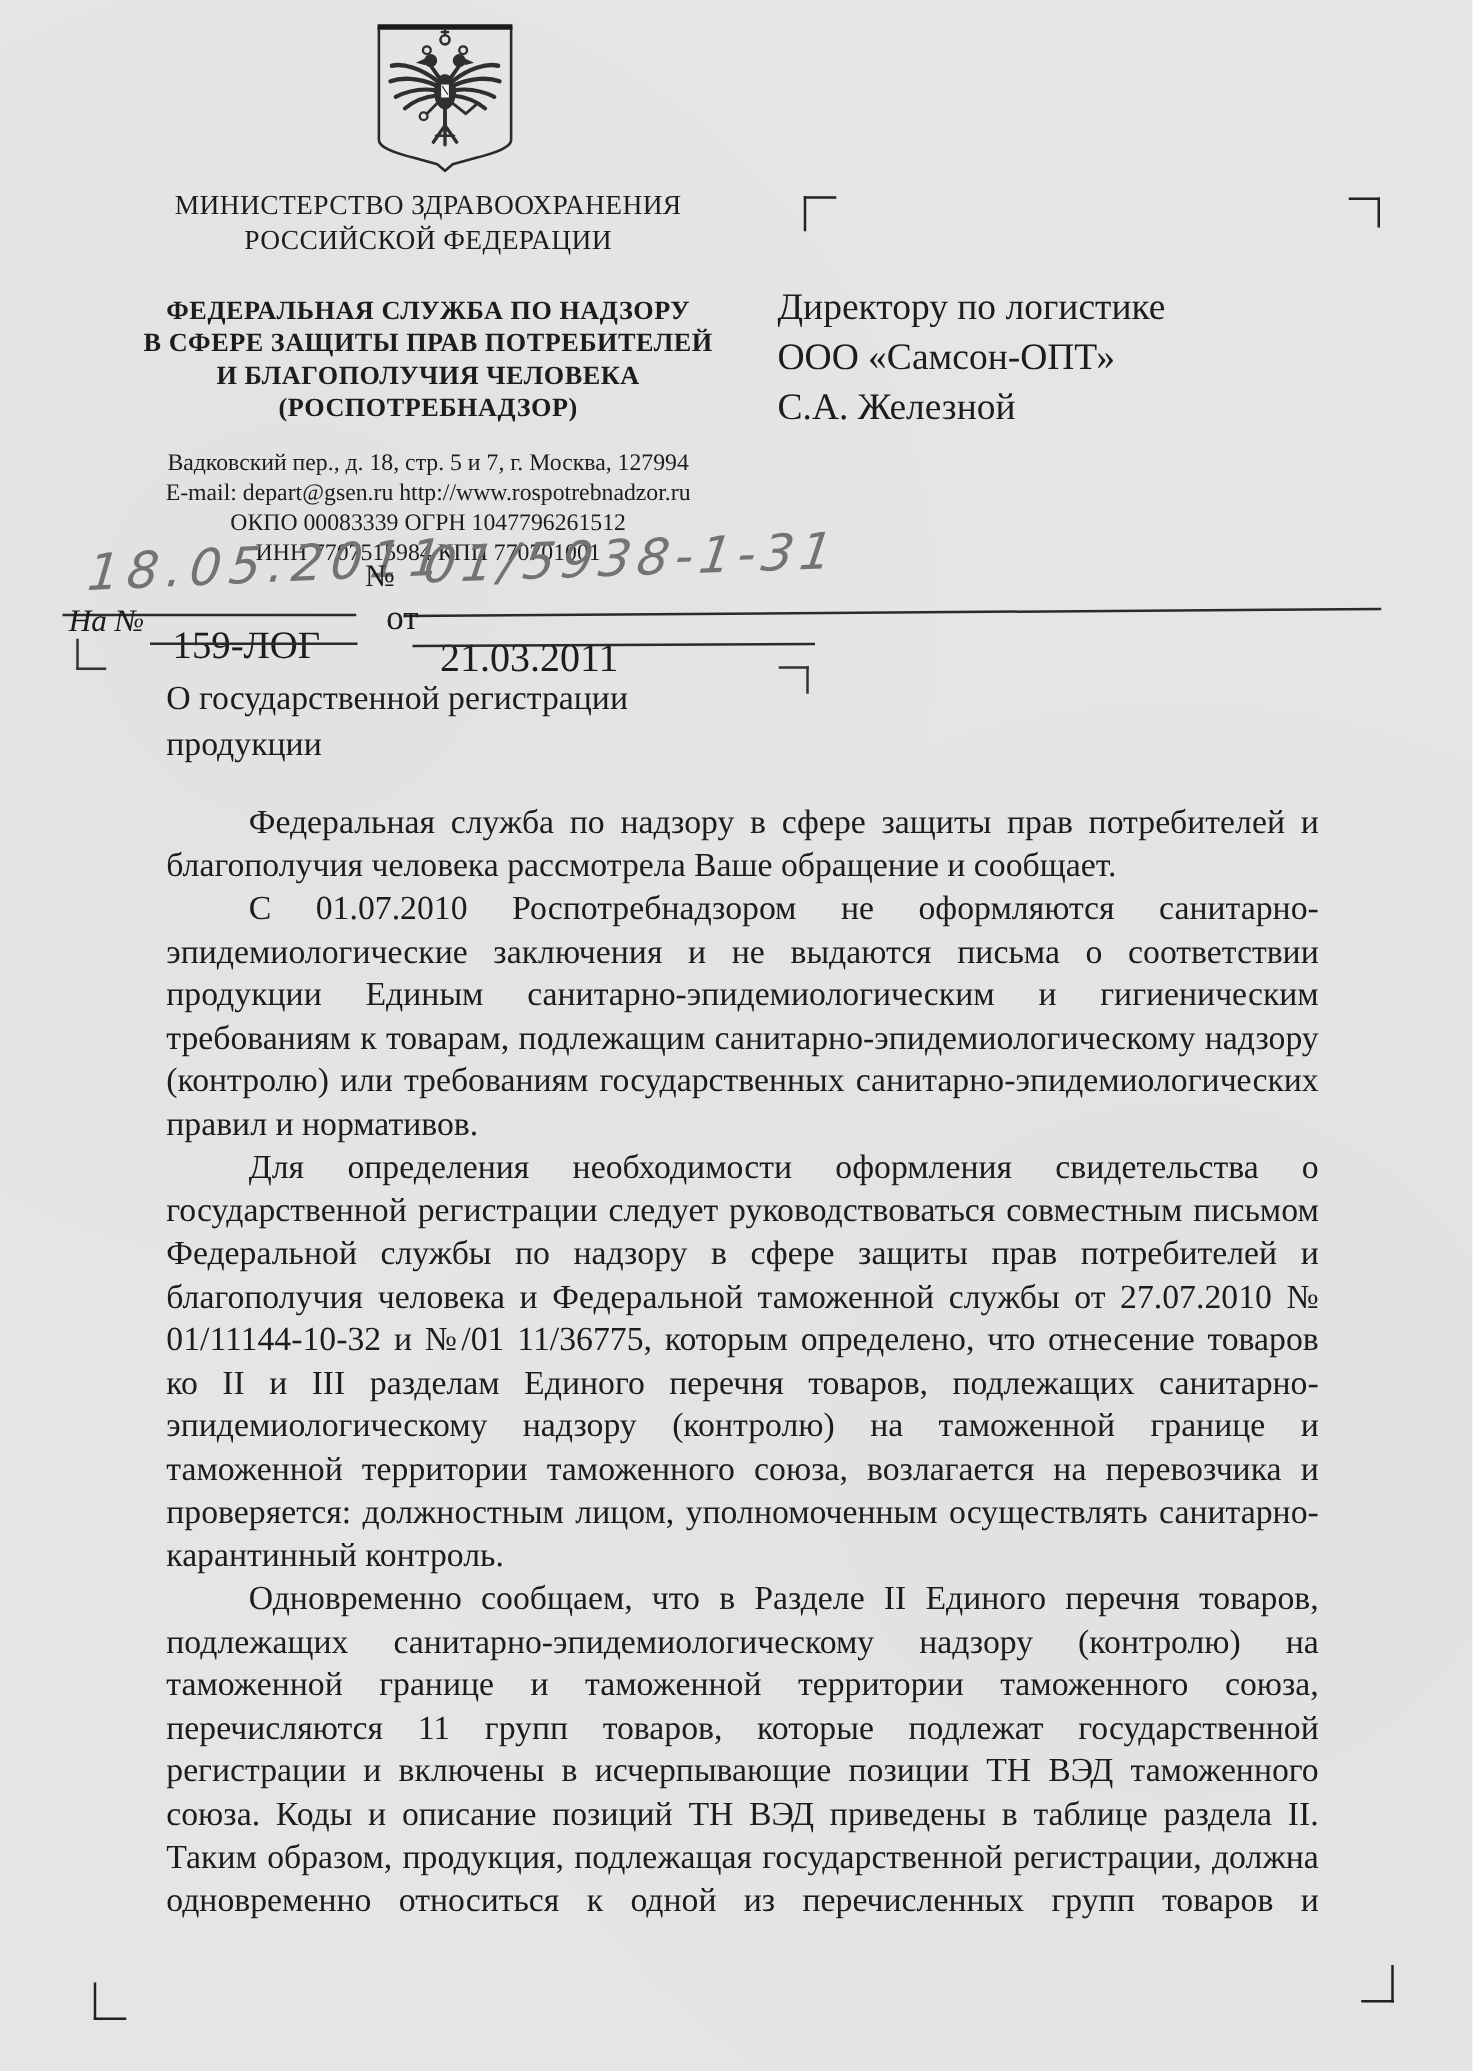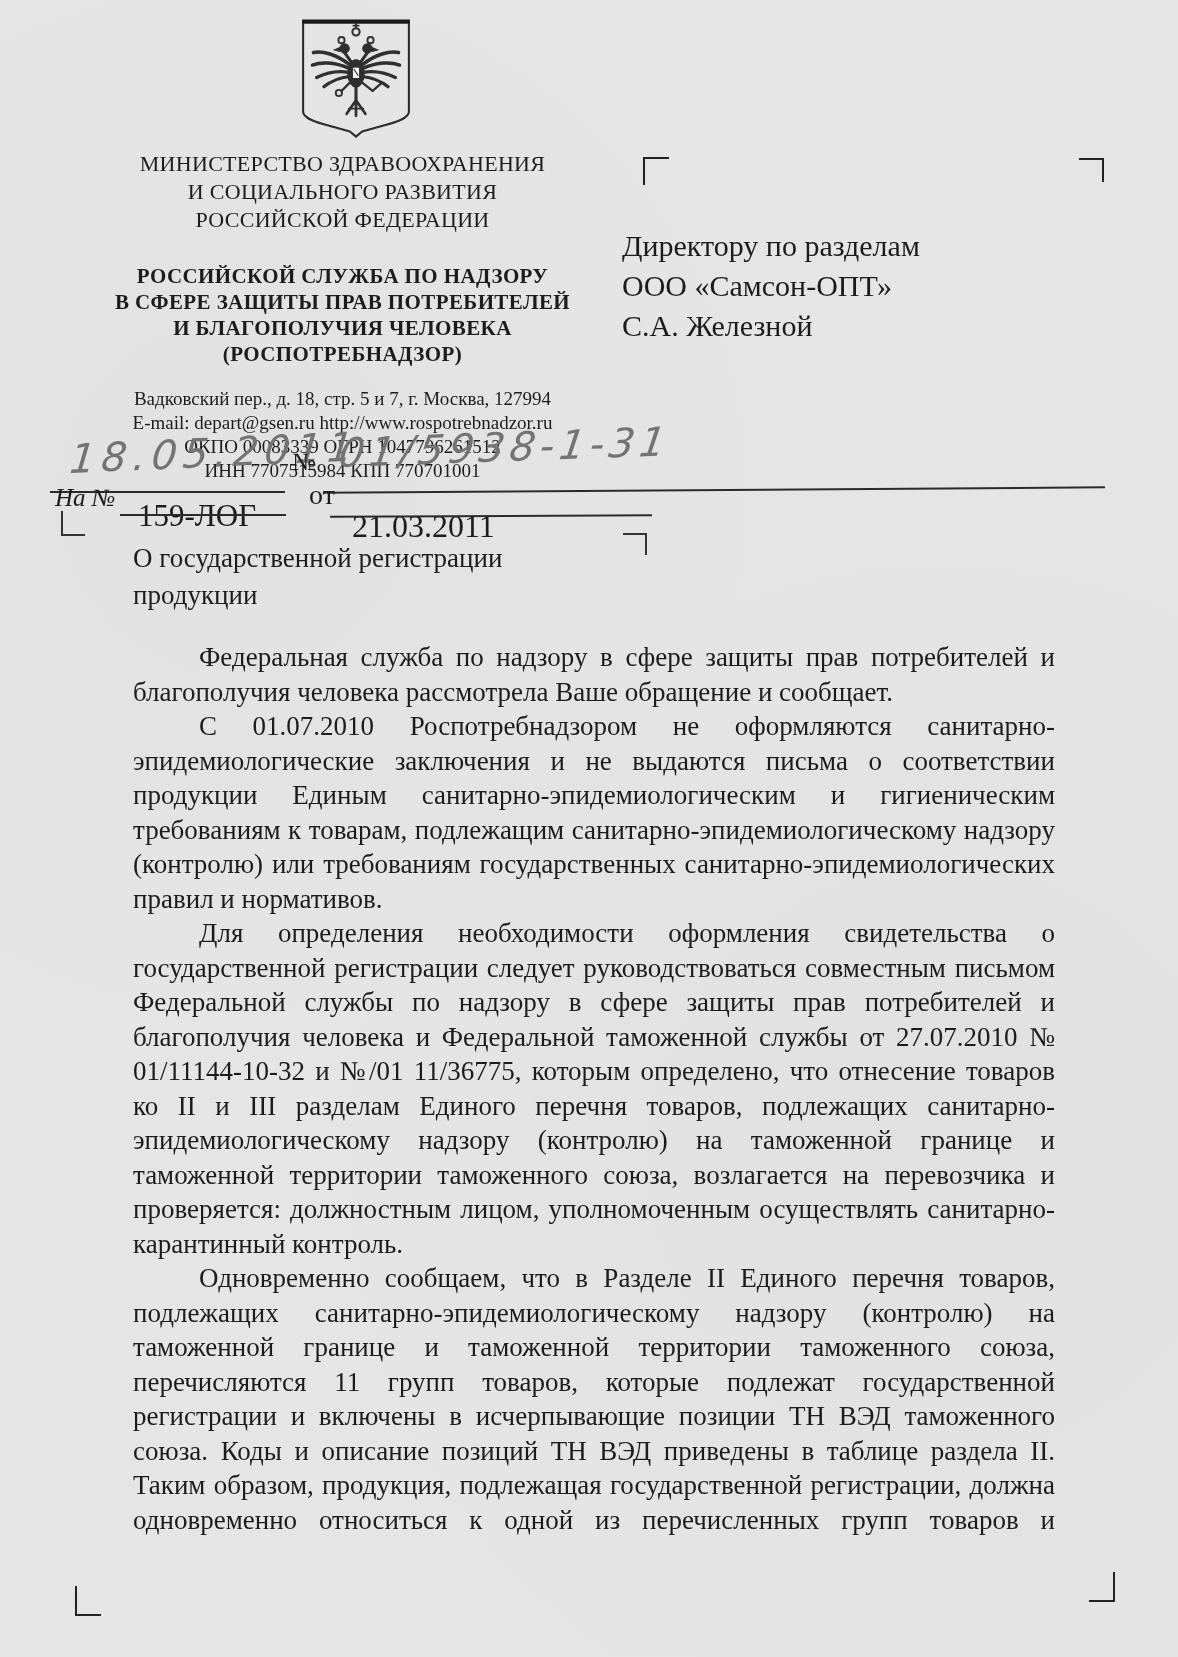--- a/index.html
+++ b/index.html
@@ -138,39 +138,38 @@
         <path d="M54 66 V79" stroke-width="3"></path>
         <path d="M54 79 L45 92 M54 79 L54 94 M54 79 L63 92" stroke-width="2.6"></path>
         <path d="M47 87 L61 87" stroke-width="1.8"></path>
       </g>
     </svg>
   </div>
 
   <div class="org-col">
     <div>
       <div class="ministry-line">МИНИСТЕРСТВО ЗДРАВООХРАНЕНИЯ</div>
-      <div class="ministry-line">И СОЦИАЛЬНОГО РАЗВИТИЯ</div>
       <div class="ministry-line">РОССИЙСКОЙ ФЕДЕРАЦИИ</div>
     </div>
     <div class="service-block">
-      <div class="service-line">РОССИЙСКОЙ СЛУЖБА ПО НАДЗОРУ</div>
+      <div class="service-line">ФЕДЕРАЛЬНАЯ СЛУЖБА ПО НАДЗОРУ</div>
       <div class="service-line">В СФЕРЕ ЗАЩИТЫ ПРАВ ПОТРЕБИТЕЛЕЙ</div>
       <div class="service-line">И БЛАГОПОЛУЧИЯ ЧЕЛОВЕКА</div>
       <div class="service-line">(РОСПОТРЕБНАДЗОР)</div>
     </div>
     <div class="contacts-block">
       <div class="contact-line">Вадковский пер., д. 18, стр. 5 и 7,  г. Москва, 127994</div>
       <div class="contact-line">E-mail: depart@gsen.ru  http://www.rospotrebnadzor.ru</div>
       <div class="contact-line">ОКПО 00083339  ОГРН 1047796261512</div>
       <div class="contact-line">ИНН 7707515984  КПП 770701001</div>
     </div>
   </div>
 
   <div class="recipient">
-    <div>Директору по разделам</div>
+    <div>Директору по логистике</div>
     <div>ООО «Самсон-ОПТ»</div>
     <div>С.А. Железной</div>
   </div>
 
   <div class="mark mark-addr-tl"></div>
   <div class="mark mark-addr-tr"></div>
 
   <div class="hand hand-date">18.05.2011</div>
   <div class="rule rule-date"></div>
   <div class="lbl lbl-no">№</div>

